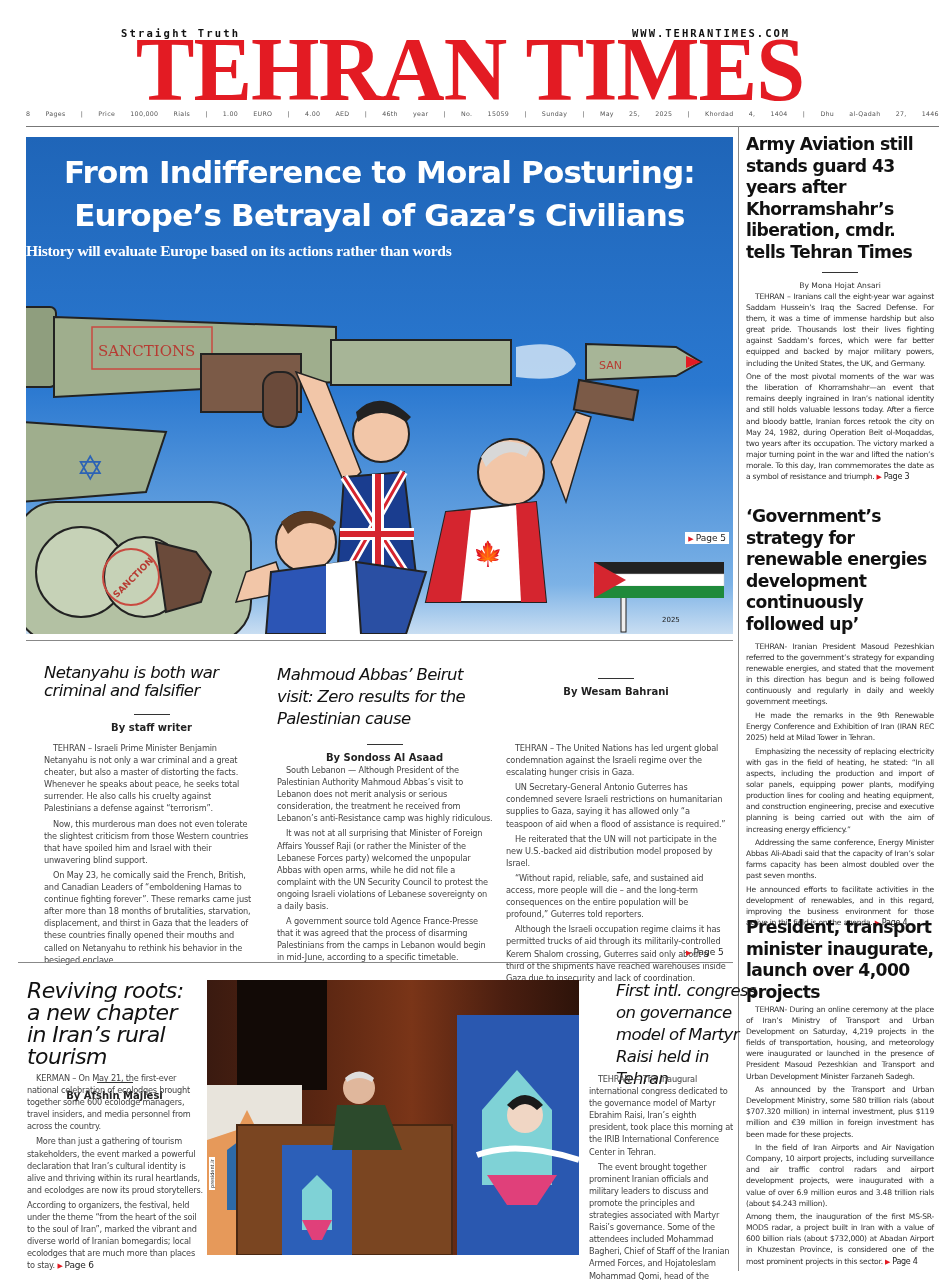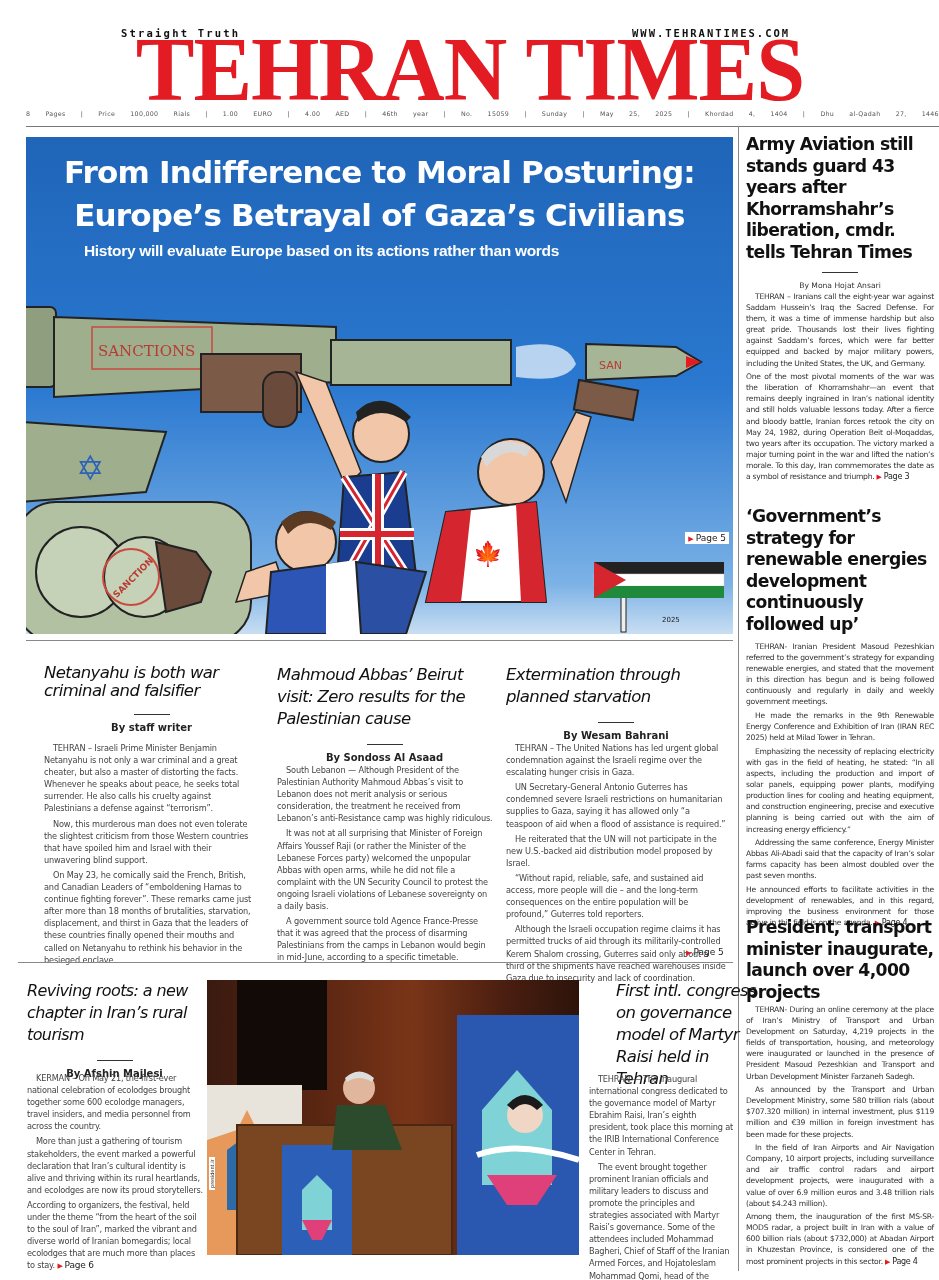--- a/index.html
+++ b/index.html
@@ -9,21 +9,21 @@
 
 #tagline{left:121px;top:27px;font-family:"DejaVu Sans Mono",monospace;font-weight:bold;font-size:10.5px;letter-spacing:2.2px;color:#111}
 #website{left:632px;top:27px;font-family:"DejaVu Sans Mono",monospace;font-weight:bold;font-size:10.5px;letter-spacing:2px;color:#111}
 #logo{left:110px;top:30px;width:720px;text-align:center;font-family:"Liberation Serif",serif;font-weight:bold;font-size:88px;line-height:80px;color:#e31b23;letter-spacing:-1px;transform:scaleY(1.03)}
 #info-bar{left:26px;top:110px;width:913px;display:flex;justify-content:space-between;font-family:"DejaVu Sans",sans-serif;font-size:6.3px;color:#555;letter-spacing:0.3px}
 #rule-top{left:26px;top:126px;width:913px;height:1px;background:#777}
 #col-divider{left:738px;top:126px;width:1px;height:1145px;background:#888}
 
 #hero{left:26px;top:137px;width:707px;height:497px;background:linear-gradient(#1f65b8 0%,#2a78d0 50%,#7cb2e6 90%,#c9def2 100%);overflow:hidden}
 #hero-title{left:0;top:14px;width:707px;text-align:center;color:#fff;font-family:"DejaVu Sans",sans-serif;font-weight:bold;font-size:31px;line-height:43px;letter-spacing:-0.8px}
-#hero-sub{left:0;top:105px;width:591px;text-align:center;color:#fff;font-family:Liberation Sans, sans-serif;font-weight:bold;font-size:15.5px;letter-spacing:-0.3px}
+#hero-sub{left:0;top:105px;width:591px;color:#fff;font-family:Liberation Serif, serif;font-weight:bold;font-size:15.5px;letter-spacing:-0.3px}
 #hero-page{right:4px;top:395px;background:#fff;color:#222;font-size:9px;padding:1px 3px}
 .tri{color:#e31b23;font-size:7px;margin-right:2px}
 
 .hl-it{font-family:"DejaVu Sans",sans-serif;font-style:italic;font-weight:normal;color:#111;letter-spacing:-0.6px}
 .byline{text-align:center;font-weight:bold;font-size:10px;color:#222}
 .shortrule{width:36px;height:1px;background:#333;margin:0 auto}
 .body{font-size:8.2px;line-height:12.1px;color:#444;letter-spacing:-0.15px}
 .body p{text-indent:9px;margin-bottom:3px}
 .pageref{font-size:9px;color:#222}
 #hrule-mid{left:26px;top:640px;width:707px;height:1px;background:#888}
@@ -173,37 +173,36 @@
   <div class="shortrule" style="margin-top:14px;margin-bottom:7px"></div>
   <div class="byline">By Sondoss Al Asaad</div>
 </div>
 <div class="abs body" style="left:277px;top:764px;width:217px">
   <p>South Lebanon — Although President of the Palestinian Authority Mahmoud Abbas’s visit to Lebanon does not merit analysis or serious consideration, the treatment he received from Lebanon’s anti-Resistance camp was highly ridiculous.</p>
   <p>It was not at all surprising that Minister of Foreign Affairs Youssef Raji (or rather the Minister of the Lebanese Forces party) welcomed the unpopular Abbas with open arms, while he did not file a complaint with the UN Security Council to protest the ongoing Israeli violations of Lebanese sovereignty on a daily basis.</p>
   <p>A government source told Agence France-Presse that it was agreed that the process of disarming Palestinians from the camps in Lebanon would begin in mid-June, according to a specific timetable.</p>
 </div>
 
 <div class="abs" style="left:506px;top:664px;width:220px">
-  <div class="hl-it" style="font-size:16.5px;line-height:22px">Extermination through planned starvation</div>
   <div class="shortrule" style="margin-top:14px;margin-bottom:7px"></div>
   <div class="byline">By Wesam Bahrani</div>
 </div>
 <div class="abs body" style="left:506px;top:742px;width:222px">
   <p>TEHRAN – The United Nations has led urgent global condemnation against the Israeli regime over the escalating hunger crisis in Gaza.</p>
   <p>UN Secretary-General Antonio Guterres has condemned severe Israeli restrictions on humanitarian supplies to Gaza, saying it has allowed only “a teaspoon of aid when a flood of assistance is required.”</p>
   <p>He reiterated that the UN will not participate in the new U.S.-backed aid distribution model proposed by Israel.</p>
   <p>“Without rapid, reliable, safe, and sustained aid access, more people will die – and the long-term consequences on the entire population will be profound,” Guterres told reporters.</p>
   <p>Although the Israeli occupation regime claims it has permitted trucks of aid through its militarily-controlled Kerem Shalom crossing, Guterres said only about a third of the shipments have reached warehouses inside Gaza due to insecurity and lack of coordination.</p>
 </div>
 <div class="abs pageref" style="left:686px;top:947px"><span class="tri">▶</span><span>Page 5</span></div>
 
 <div class="abs" id="hrule-low"></div>
 
 <div class="abs" style="left:27px;top:980px;width:175px">
-  <div class="hl-it" style="font-size:16px;line-height:22px">Reviving roots: a new chapter in Iran’s rural tourism</div>
+  <div class="hl-it" style="font-size:22px;line-height:22px">Reviving roots: a new chapter in Iran’s rural tourism</div>
   <div class="shortrule" style="margin-top:14px;margin-bottom:7px"></div>
   <div class="byline">By Afshin Majlesi</div>
 </div>
 <div class="abs body" style="left:27px;top:1072px;width:178px;letter-spacing:-0.2px">
   <p>KERMAN – On May 21, the first-ever national celebration of ecolodges brought together some 600 ecolodge managers, travel insiders, and media personnel from across the country.</p>
   <p>More than just a gathering of tourism stakeholders, the event marked a powerful declaration that Iran’s cultural identity is alive and thriving within its rural heartlands, and ecolodges are now its proud storytellers.</p>
   <p style="display:inline">According to organizers, the festival, held under the theme “from the heart of the soil to the soul of Iran”, marked the vibrant and diverse world of Iranian bomegardis; local ecolodges that are much more than places to stay.</p>
   <span class="pageref"><span class="tri"> ▶</span><span>Page 6</span></span>
 </div>
 

